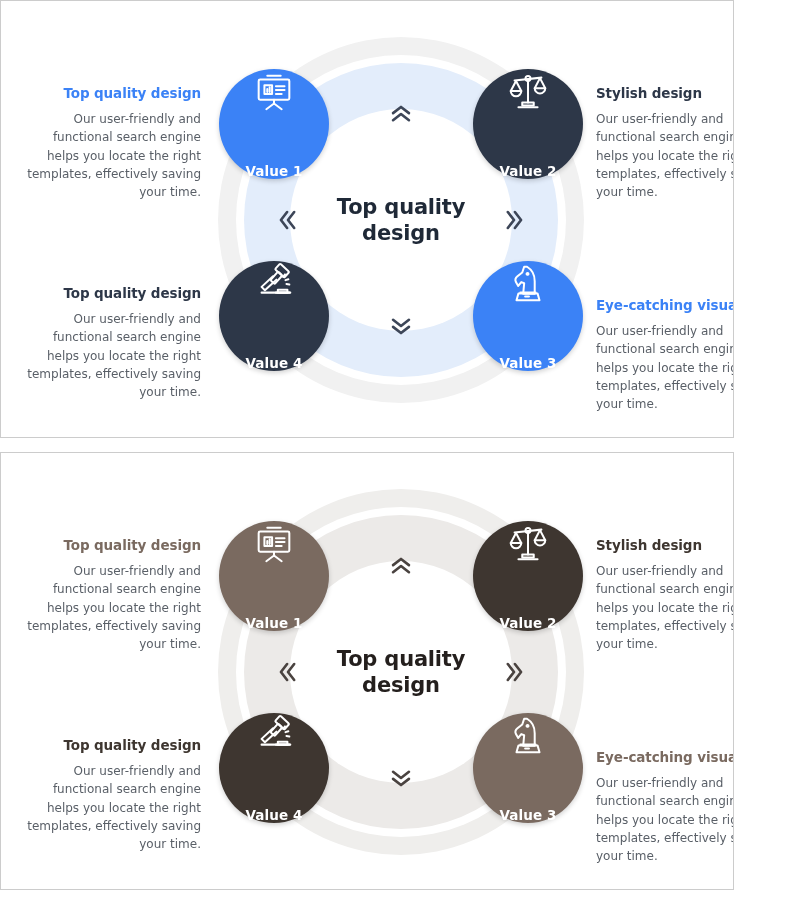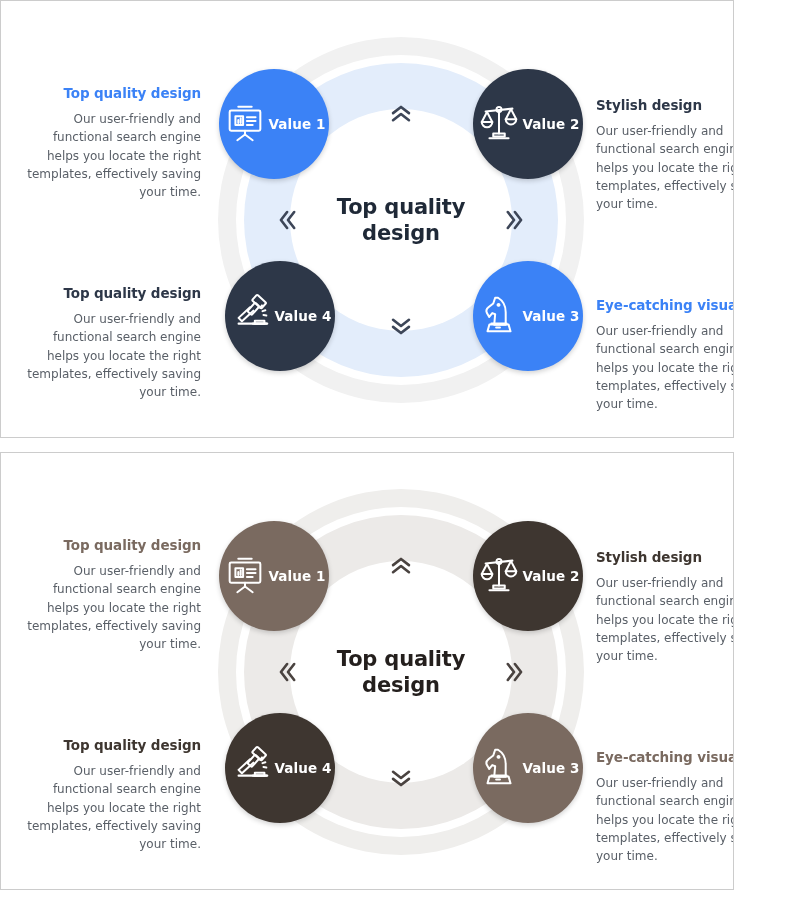--- a/index.html
+++ b/index.html
@@ -97,41 +97,41 @@
   .chev-left  { left: 70px;  top: 172px; }
   .chev-right { left: 296px; top: 172px; }
 
   
   .node {
     position: absolute;
     width: 110px;
     height: 110px;
     border-radius: 50%;
     display: flex;
-    flex-direction: row;
+    flex-direction: column;
     align-items: center;
-    justify-content: center;
+    justify-content: space-between;
     color: #ffffff;
     box-shadow: 0 2px 5px rgba(0,0,0,0.18);
   }
   .node .ico {
     width: 46px; height: 46px;
     margin-bottom: 2px;
     display: flex; align-items: center; justify-content: center;
   }
   .node .ico svg { display: block; }
   .node .node-label {
     font-size: 13.5px;
     font-weight: bold;
     letter-spacing: 0.1px;
   }
   .node-1 { left: 18px;  top: 38px;  }
   .node-2 { left: 272px; top: 38px;  }
   .node-3 { left: 272px; top: 230px; }
-  .node-4 { left: 24px;  top: 230px; }
+  .node-4 { left: 18px;  top: 230px; }
 
   
   .blurb {
     position: absolute;
     width: 176px;
   }
   .blurb .b-title {
     font-size: 13.5px;
     font-weight: bold;
     letter-spacing: -0.1px;
@@ -140,21 +140,21 @@
   }
   .blurb .b-body {
     font-size: 12px;
     line-height: 1.52;
     color: #595f67;
   }
   .blurb-left  { text-align: right; left: 24px; }
   .blurb-right { text-align: left;  left: 595px; }
 
   .blurb-tl { top: 84px; }
-  .blurb-tr { top: 84px; margin-top: 12px; }
+  .blurb-tr { top: 84px; }
   .blurb-bl { top: 284px; }
   .blurb-br { top: 296px; }
 </style>
 </head>
 <body>
 
 <div id="page">
     <div class="panel panel-a">
       <div class="blurb blurb-left blurb-tl">
         <div class="b-title" style="color:#3b82f6">Top quality design</div>

